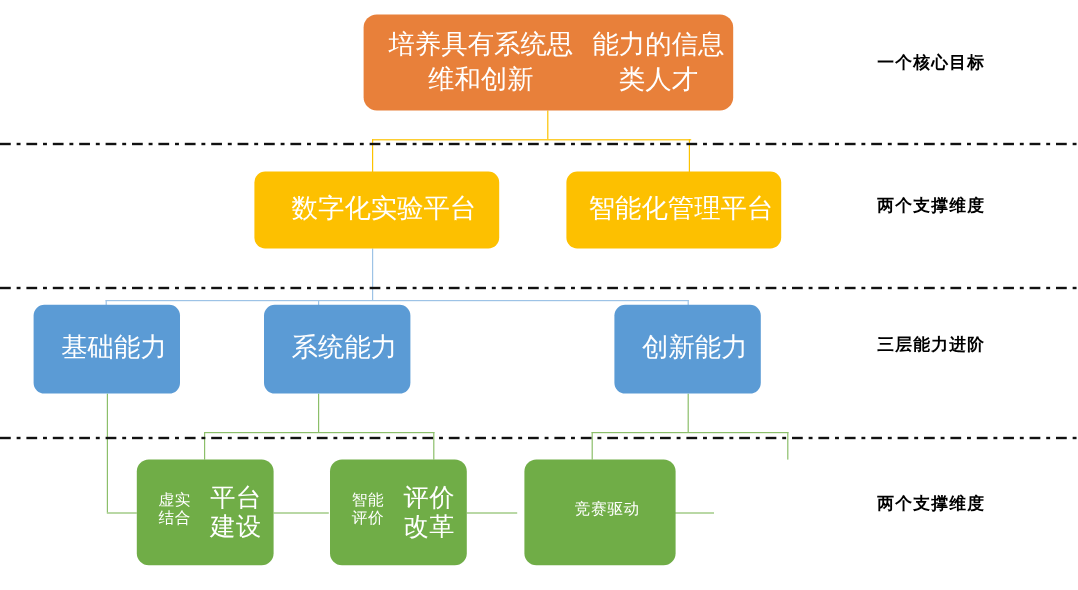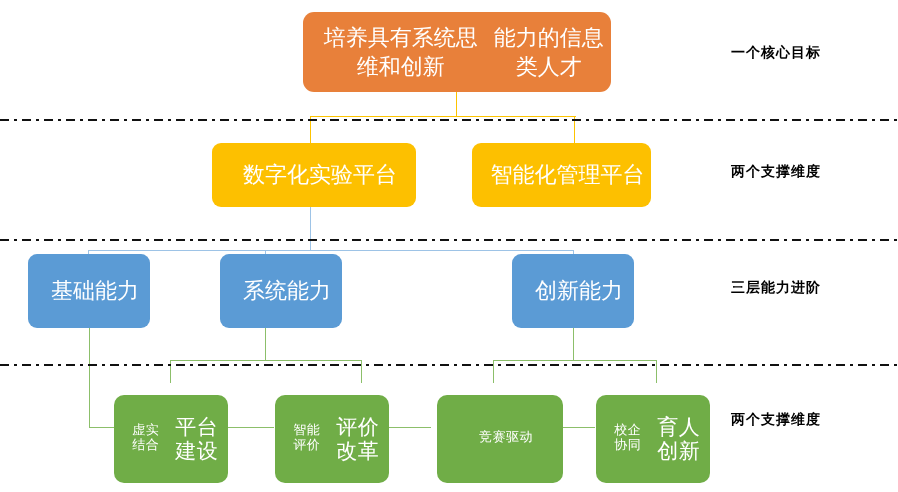--- a/index.html
+++ b/index.html
@@ -71,21 +71,20 @@
     background: #FDC000;
     font-size: 22px;
   }
   .node.cap {
     background: #5B9BD5;
     font-size: 22px;
   }
   .node.path {
     background: #70AD47;
     border-radius: 10px;
-    margin-top: 12px;
   }
   .node.path .sub {
     font-size: 13px;
     line-height: 1.1;
     margin-bottom: 3px;
     letter-spacing: .5px;
   }
   .node.path .main {
     font-size: 21px;
     line-height: 1.15;
@@ -169,19 +168,15 @@
     <span class="sub">虚实结合</span>
     <span class="main">平台建设</span>
   </div>
   <div class="node path" style="left:275px; top:383px; width:114px; height:88px;">
     <span class="sub">智能评价</span>
     <span class="main">评价改革</span>
   </div>
   <div class="node path" style="left:437px; top:383px; width:126px; height:88px;">
     <span class="sub">竞赛驱动</span>
   </div>
-  <div class="node path" style="left:596px; top:383px; width:114px; height:88px;">
-    <span class="sub">校企协同</span>
-    <span class="main">育人创新</span>
-  </div>
   <div class="tier-label" style="left:731px; top:411px;">两个支撑维度</div>
 
 </div>
 
 </body></html>

